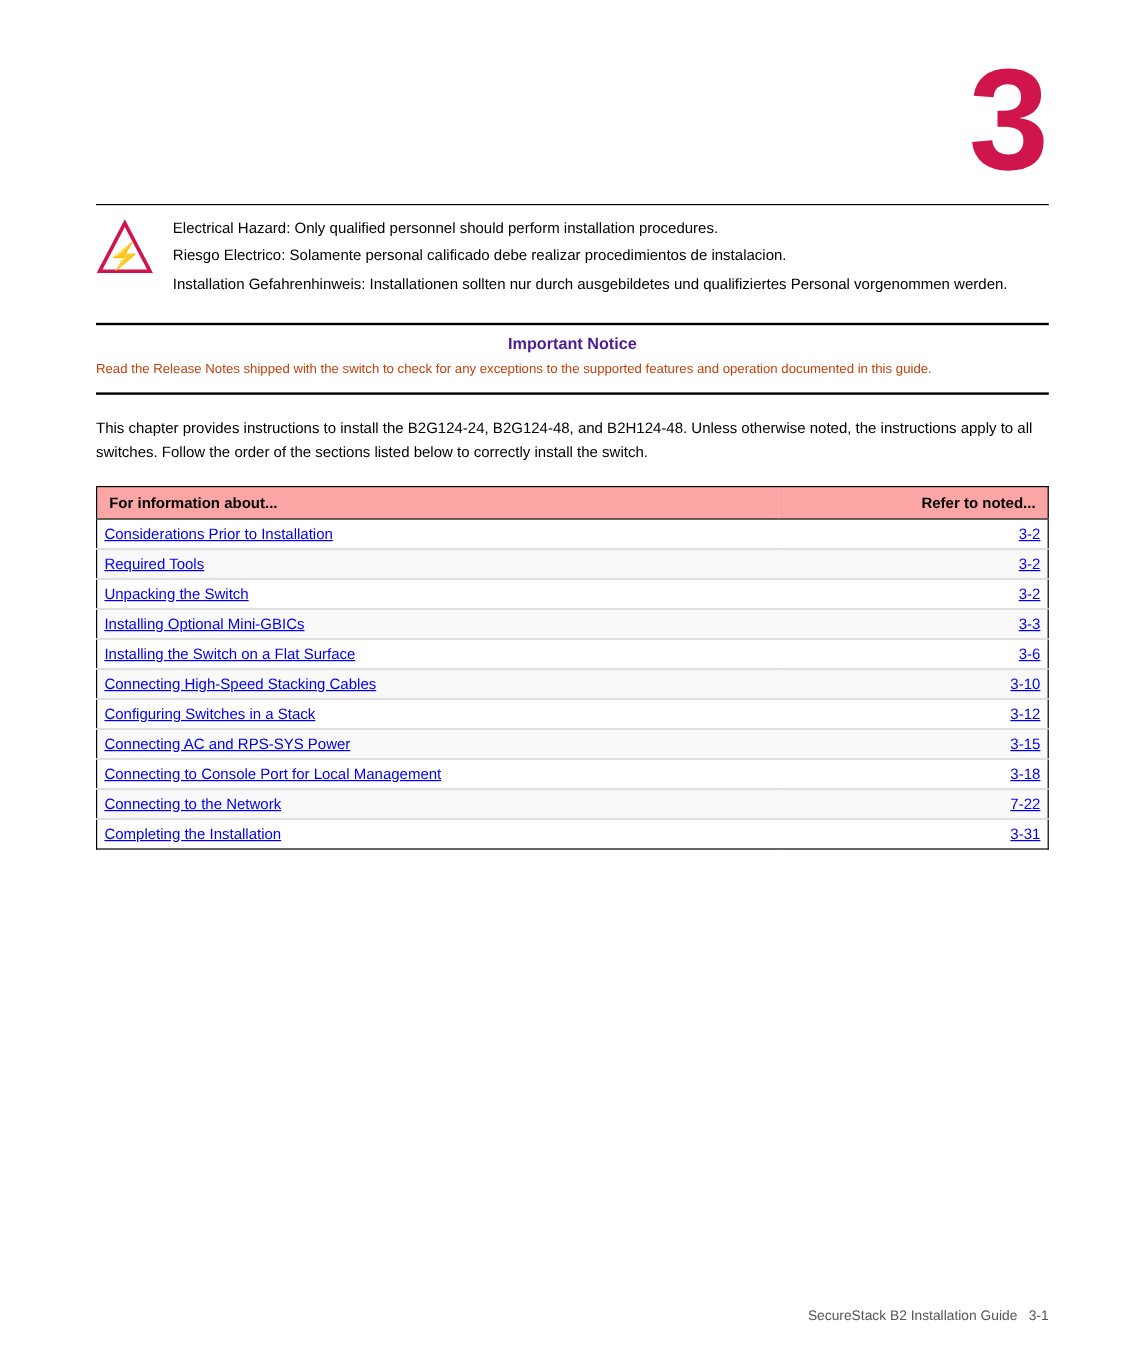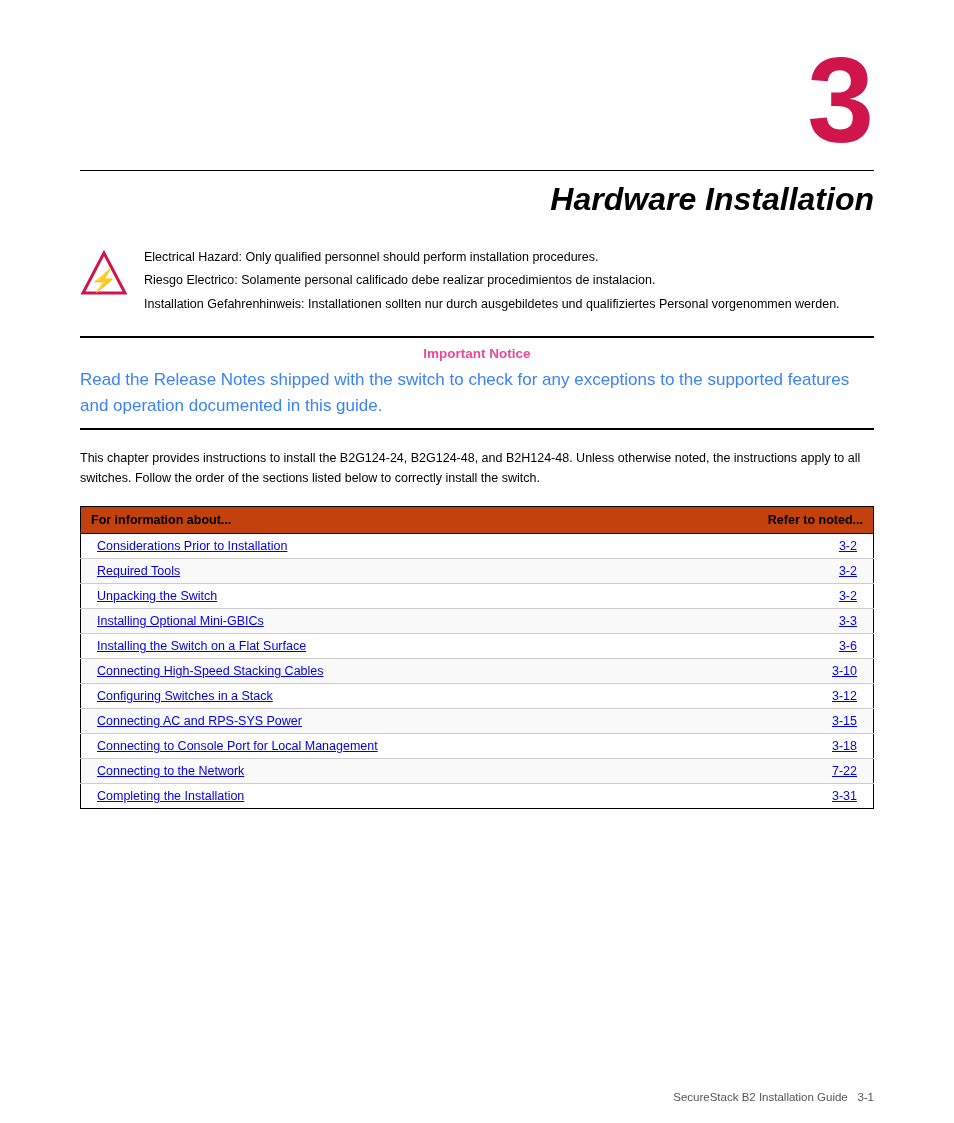--- a/index.html
+++ b/index.html
@@ -72,53 +72,53 @@
     .important-notice-box {
       border-top: 2px solid #000;
       border-bottom: 2px solid #000;
       padding: 8px 0 10px 0;
       margin-bottom: 18px;
     }
     .important-notice-title {
       text-align: center;
       font-weight: bold;
       font-size: 13.5px;
-      color: #ec4899;
+      color: #4c1d95;
       margin-bottom: 6px;
     }
     .important-notice-text {
-      font-size: 17px;
+      font-size: 11px;
       line-height: 1.5;
-      color: #3b82f6;
+      color: #c2410c;
     }
     .intro-paragraph {
       font-size: 12.5px;
       line-height: 1.6;
       margin-bottom: 18px;
       margin-top: 10px;
     }
     .toc-table {
       width: 100%;
       border-collapse: collapse;
       border: 1.5px solid #000;
       font-size: 12.5px;
     }
     .toc-table thead tr th {
-      background: #c2410c;
+      background: #fca5a5;
       font-weight: bold;
       padding: 6px 10px;
       text-align: left;
       border-bottom: 1.5px solid #000;
       font-size: 12.5px;
     }
     .toc-table thead tr th:last-child {
       text-align: right;
     }
     .toc-table tbody tr td {
-      padding: 5px 16px;
+      padding: 5px 6px;
       border-bottom: 1px solid #ccc;
       font-size: 12.5px;
     }
     .toc-table tbody tr td:first-child {
       color: #0000ee;
       text-decoration: underline;
       cursor: pointer;
     }
     .toc-table tbody tr td:last-child {
       text-align: right;
@@ -142,21 +142,20 @@
     .bold { font-weight: normal; }
   </style>
 </head>
 <body>
 
 <div class="page">
 
   <div class="chapter-header">
     <div class="chapter-number">3</div>
     <hr class="chapter-divider">
-    <div class="chapter-title">Hardware Installation</div>
   </div>
 
   <div class="content-area">
 
     <div class="warning-box">
       <div class="warning-icon">
         
         <svg width="48" height="48" viewBox="0 0 48 48" xmlns="http://www.w3.org/2000/svg">
           <polygon points="24,3 45,43 3,43" fill="white" stroke="#d0144c" stroke-width="3"></polygon>
           <text x="24" y="38" text-anchor="middle" font-size="22" font-weight="bold" fill="#d0144c">⚡</text>

